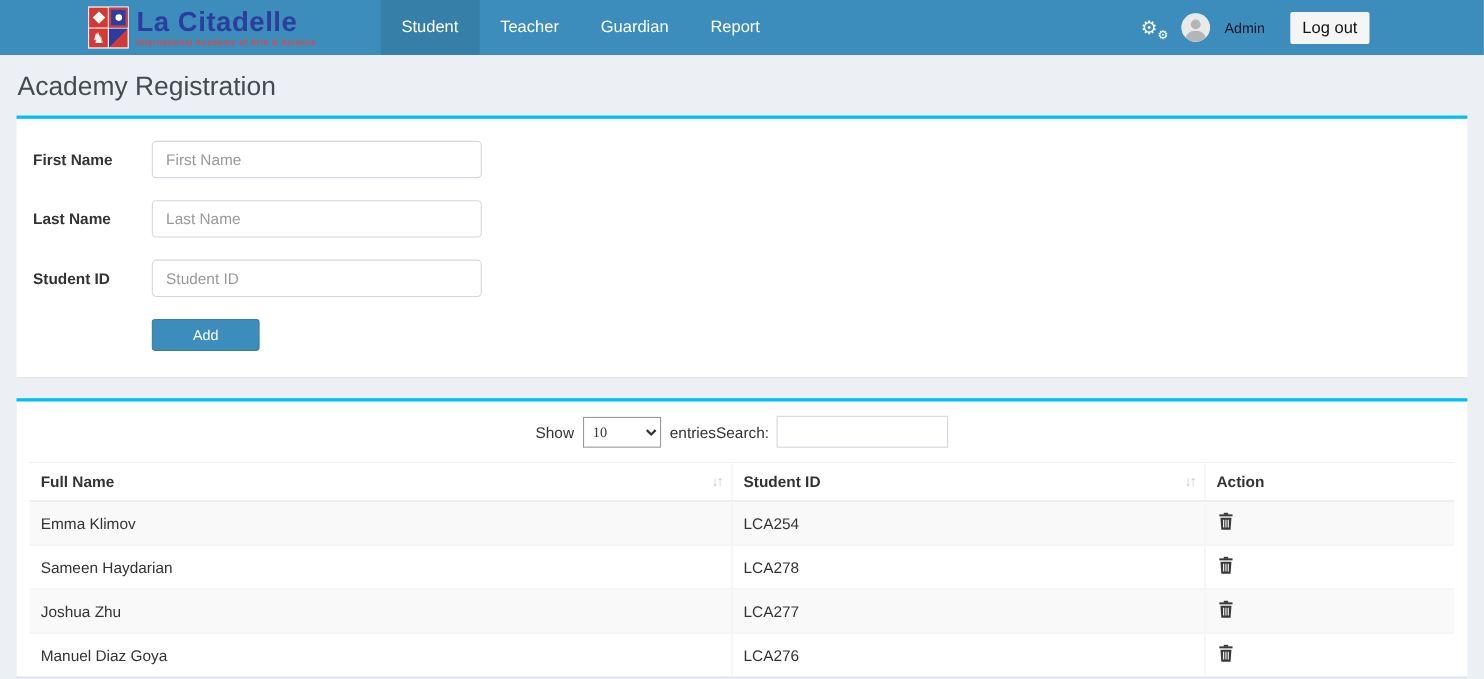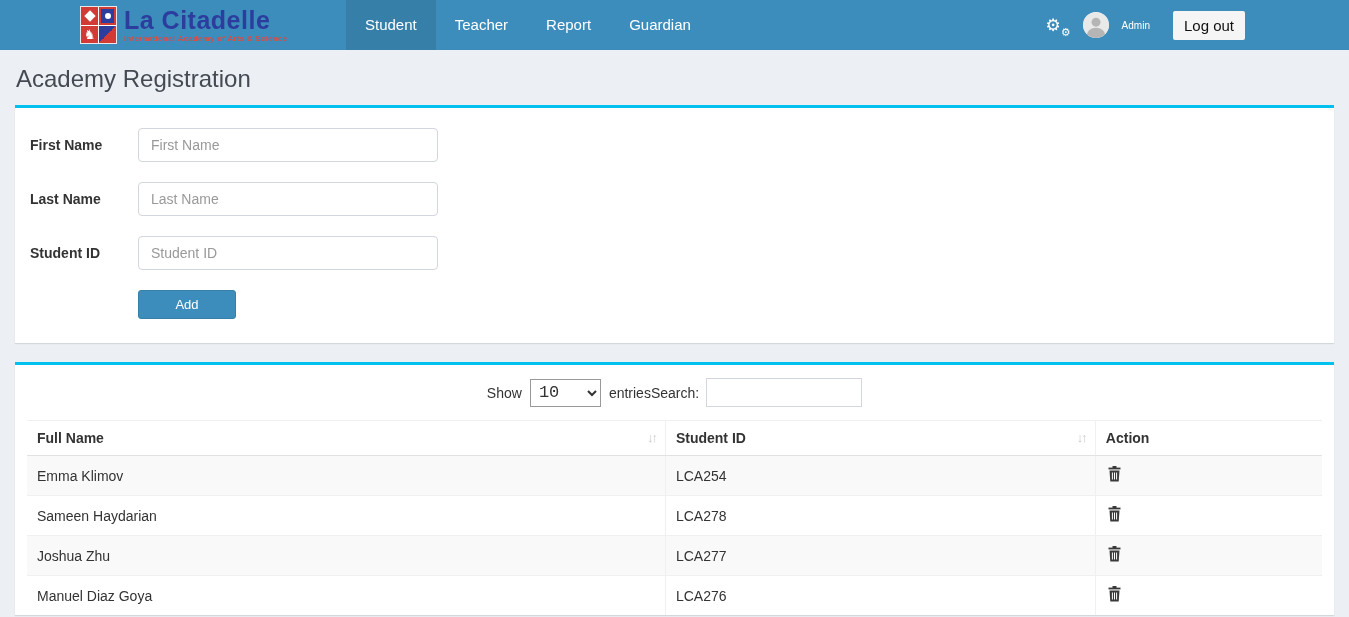--- a/index.html
+++ b/index.html
@@ -54,21 +54,21 @@
   .nav-right {
     margin-left: auto; margin-right: 104px;
     display: flex; align-items: center; gap: 13px;
   }
   .cogs { position: relative; color: #fff; font-size: 17px; line-height: 1; cursor: pointer; width: 24px; }
   .cogs .cog-small { position: absolute; font-size: 11px; right: -1px; bottom: -4px; }
   .avatar {
     width: 26px; height: 26px; border-radius: 50%; overflow: hidden;
     background: #f2f2f2; display: inline-flex; cursor: pointer; flex: 0 0 auto;
   }
-  .username { color: #ffffff; font-size: 10px; }
+  .username { color: #0f172a; font-size: 13px; }
   .logout-btn {
     margin-left: 10px; background: #f5f5f5; color: #111;
     border: none; border-radius: 2px; padding: 6px 11px;
     font-size: 15px; font-family: inherit; cursor: pointer; text-align: right;
   }
 
   
   .content { padding: 0 15px; }
   .page-title { font-size: 24px; font-weight: 400; color: #454a52; margin: 15px 0 12px 1px; }
 
@@ -93,21 +93,21 @@
 
   
   .table-box { padding: 13px 12px 0 12px; }
   .controls {
     display: flex; justify-content: center; align-items: center;
     margin: 0 2px 13px 2px; font-size: 14px; color: #333;
   }
   .length-wrap { display: flex; align-items: center; gap: 8px; }
   .page-len {
     width: 71px; height: 28px; border: 1px solid #999; background: #fff;
-    font-size: 17px; color: #333; font-family: Liberation Mono, monospace; padding: 2px 4px;
+    font-size: 13px; color: #333; font-family: Liberation Serif, serif; padding: 2px 4px;
   }
   .search-wrap { display: flex; align-items: center; gap: 7px; }
   .search-input {
     width: 156px; height: 29px; border: 1px solid #d2d6de;
     padding: 4px 8px; font-size: 14px; font-family: inherit;
   }
 
   table.data-table { width: 100%; border-collapse: collapse; font-size: 14px; color: #333; }
   .data-table thead th {
     text-align: left; font-weight: bold; padding: 9px 10px;
@@ -144,22 +144,22 @@
     </div>
     <div class="brand-text">
       <span class="brand-title">La Citadelle</span>
       <span class="brand-subtitle">International Academy of Arts &amp; Science</span>
     </div>
   </div>
 
   <nav class="nav">
     <a class="active">Student</a>
     <a>Teacher</a>
+    <a>Guardian</a>
     <a>Report</a>
-    <a>Guardian</a>
   </nav>
 
   <div class="nav-right">
     <span class="cogs"><span>⚙</span><span class="cog-small">⚙</span></span>
     <span class="avatar">
       <svg viewBox="0 0 32 32" width="26" height="26">
         <circle cx="16" cy="16" r="16" fill="#e9e9e9"></circle>
         <circle cx="16" cy="12.5" r="5.5" fill="#b5b5b5"></circle>
         <path d="M4.5 29 a11.5 9.5 0 0 1 23 0 A16 16 0 0 1 4.5 29 Z" fill="#b5b5b5"></path>
       </svg>

